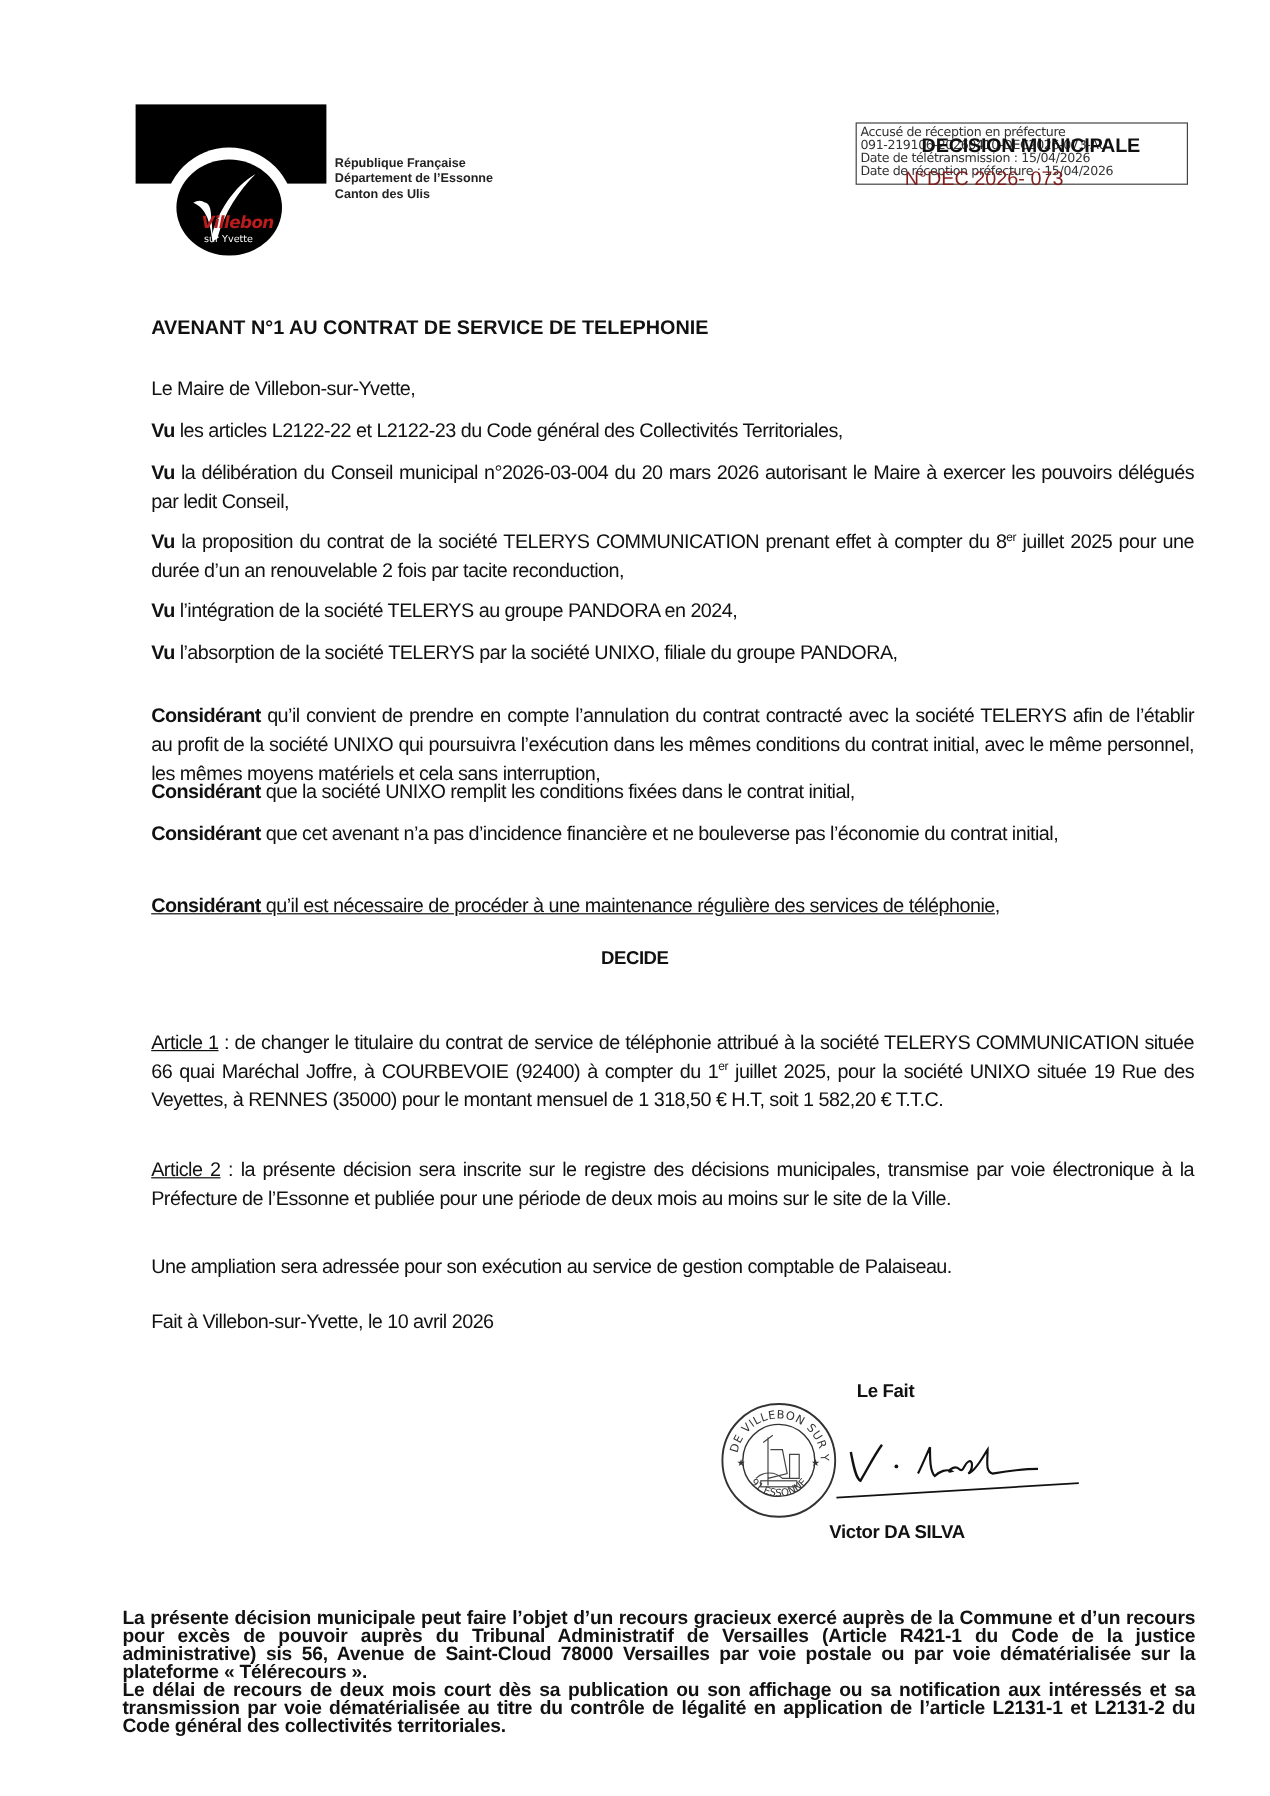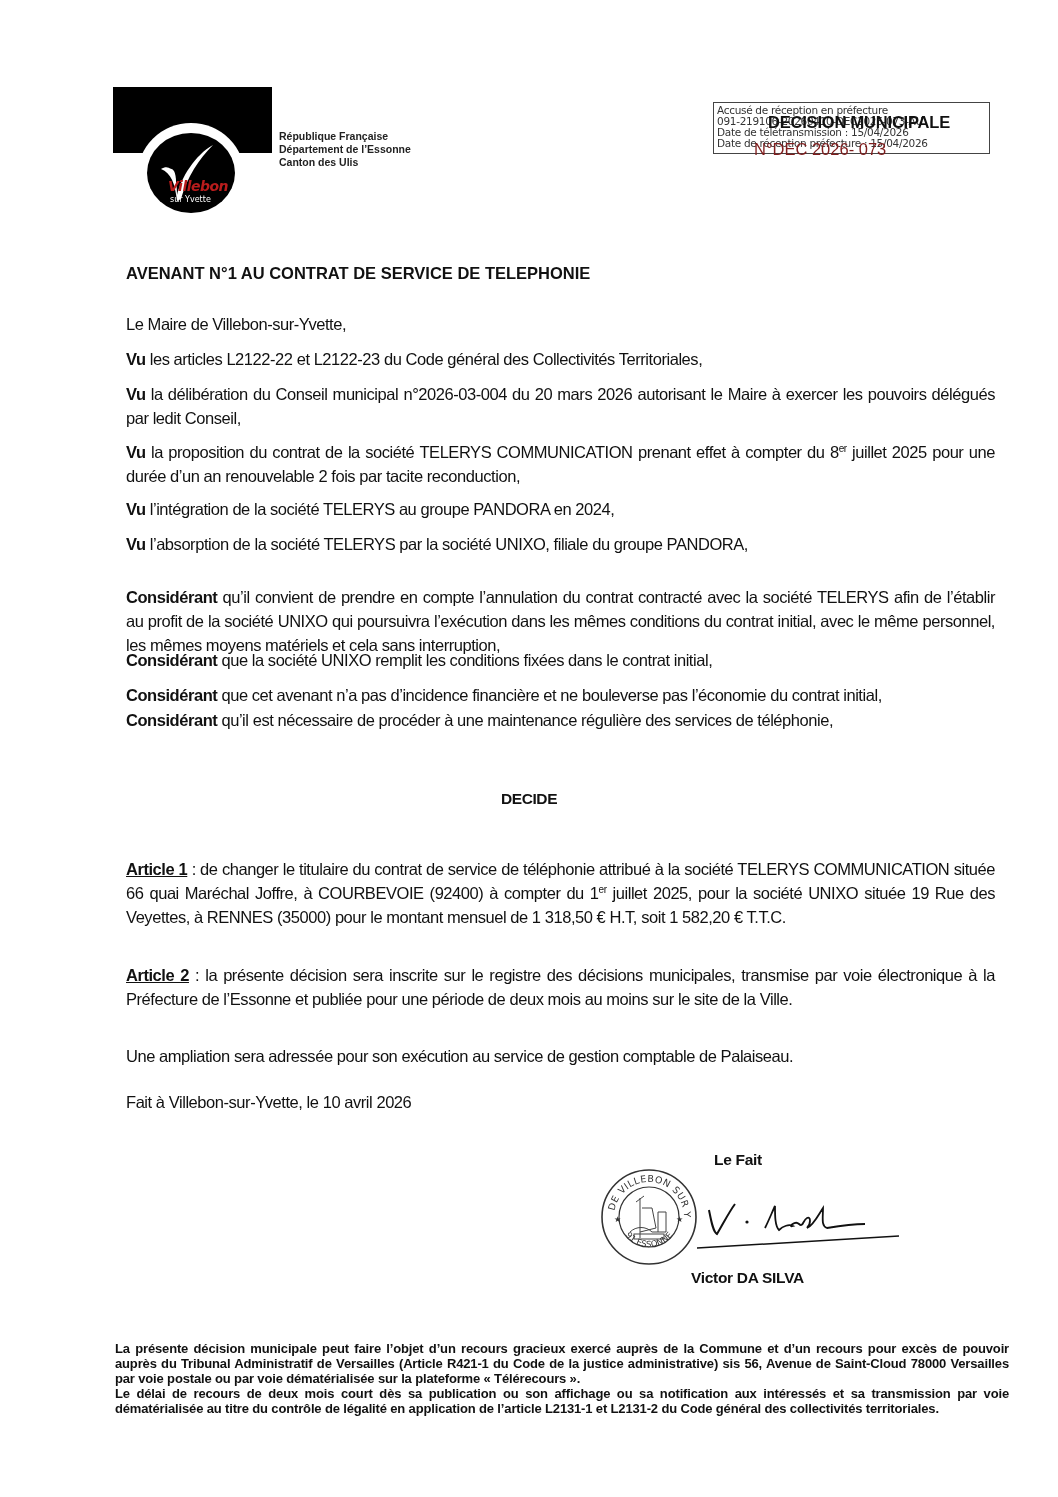--- a/index.html
+++ b/index.html
@@ -21,32 +21,32 @@
   .stamp { position: absolute; left: 713px; top: 102px; width: 277px; height: 52px; border: 1.5px solid #444; }
   .stamp-lines { position: absolute; left: 3px; top: 2px; font-size: 10.5px; line-height: 11px; color: #333; font-family: "DejaVu Sans", sans-serif; letter-spacing: -0.3px; }
   .stamp-lines div { white-space: nowrap; }
   .decision-title { position: absolute; left: 756px; top: 113px; font-size: 16.5px; font-weight: bold; color: #111; letter-spacing: -0.2px; white-space: nowrap; margin-left: 12px; }
   .decision-number { position: absolute; left: 754px; top: 140px; font-size: 16.5px; font-weight: normal; color: #7f1d1d; white-space: nowrap; }
 
   
   .doc-title { position: absolute; left: 126px; top: 264px; font-size: 16.5px; font-weight: bold; white-space: nowrap; }
   .body-text { position: absolute; left: 126px; width: 869px; font-size: 16.5px; line-height: 24px; text-align: justify; font-family: "Liberation Sans Narrow", "Liberation Sans", sans-serif; letter-spacing: -0.45px; }
   .body-text b { font-weight: bold; }
-  .body-text .u { text-decoration: underline; font-weight: bold; }
+  .body-text .u { text-decoration: underline; font-weight: normal; }
   sup { font-size: 10px; line-height: 0; vertical-align: super; }
   .decide { position: absolute; left: 0; width: 1058px; top: 790px; text-align: center; font-size: 15.5px; font-weight: bold; letter-spacing: -0.4px; }
 
   
   .mayor-title { position: absolute; left: 714px; top: 1151px; font-size: 15.5px; font-weight: bold; letter-spacing: -0.3px; }
   .mayor-name { position: absolute; left: 691px; top: 1269px; font-size: 15.5px; font-weight: bold; letter-spacing: -0.3px; white-space: nowrap; }
   .seal { position: absolute; left: 600px; top: 1168px; width: 98px; height: 98px; }
   .signature { position: absolute; left: 695px; top: 1190px; width: 210px; height: 60px; }
 
   
-  .footer { position: absolute; left: 115px; top: 1341px; width: 894px; font-size: 13px; font-weight: bold; line-height: 15px; text-align: justify; color: #111; letter-spacing: -0.15px; }
+  .footer { position: absolute; left: 102px; top: 1341px; width: 894px; font-size: 16px; font-weight: bold; line-height: 15px; text-align: justify; color: #111; letter-spacing: -0.15px; }
   .footer p { margin: 0; }
 </style>
 </head>
 <body>
 
 <div class="logo-block">
   <div class="logo-black"></div>
   <div class="logo-arch"></div>
   <div class="logo-circle">
     <svg width="88" height="80" viewBox="0 0 88 80">
@@ -96,21 +96,21 @@
 </div>
 <div class="body-text" style="top:585px;">
   <b>Considérant</b><span> qu’il convient de prendre en compte l’annulation du contrat contracté avec la société TELERYS afin de l’établir au profit de la société UNIXO qui poursuivra l’exécution dans les mêmes conditions du contrat initial, avec le même personnel, les mêmes moyens matériels et cela sans interruption,</span>
 </div>
 <div class="body-text" style="top:648px;">
   <b>Considérant</b><span> que la société UNIXO remplit les conditions fixées dans le contrat initial,</span>
 </div>
 <div class="body-text" style="top:683px;">
   <b>Considérant</b><span> que cet avenant n’a pas d’incidence financière et ne bouleverse pas l’économie du contrat initial,</span>
 </div>
-<div class="body-text" style="top:708px;">
+<div class="body-text" style="top:743px;text-decoration:underline;">
   <b>Considérant</b><span> qu’il est nécessaire de procéder à une maintenance régulière des services de téléphonie,</span>
 </div>
 
 <div class="decide">DECIDE</div>
 
 <div class="body-text" style="top:857px;">
   <span class="u">Article 1</span><span> : de changer le titulaire du contrat de service de téléphonie attribué à la société TELERYS COMMUNICATION située 66 quai Maréchal Joffre, à COURBEVOIE (92400) à compter du 1</span><sup>er</sup><span> juillet 2025, pour la société UNIXO située 19 Rue des Veyettes, à RENNES (35000) pour le montant mensuel de 1 318,50 € H.T, soit 1 582,20 € T.T.C.</span>
 </div>
 
 <div class="body-text" style="top:963px;">

